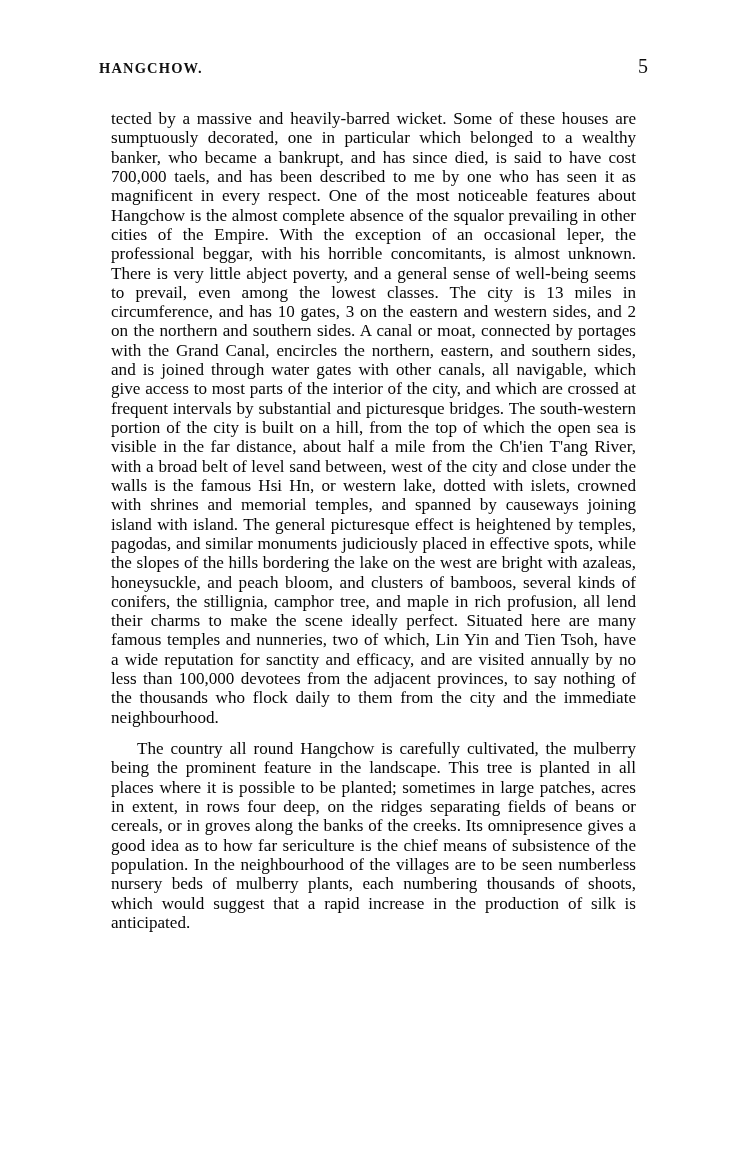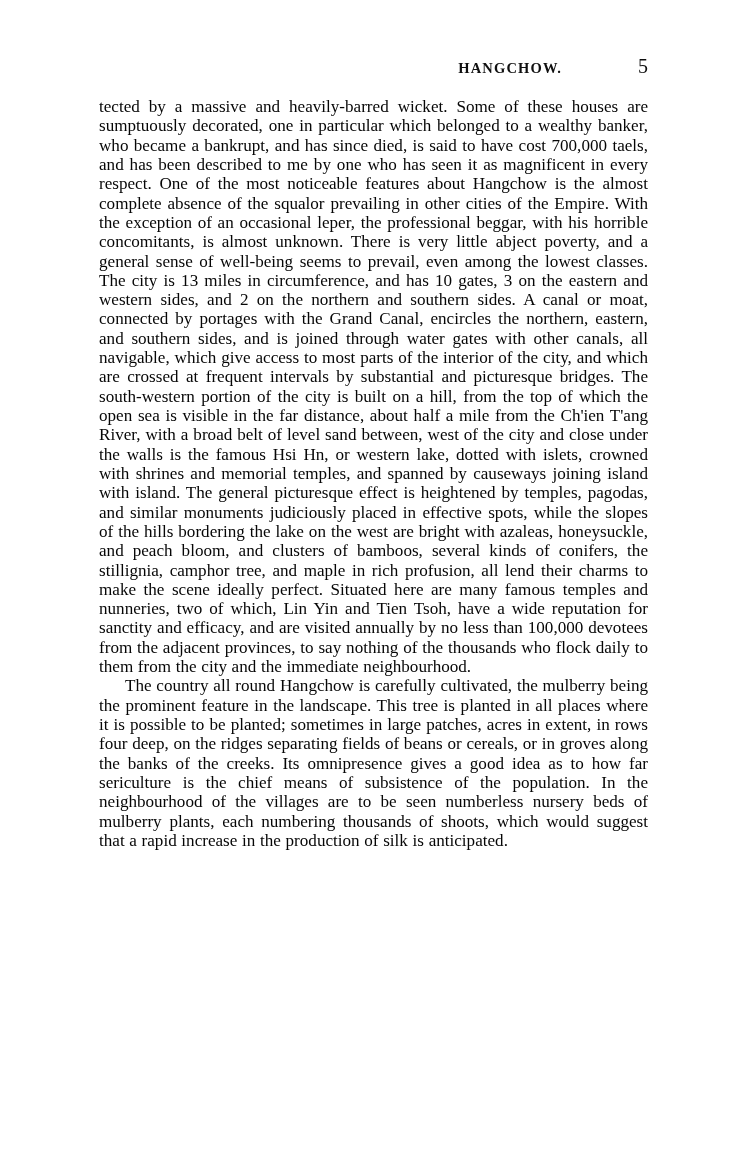--- a/index.html
+++ b/index.html
@@ -27,21 +27,21 @@
     left: 99px;
     right: 100px;
     top: 60px;
     height: 22px;
   }
   .head-title {
     position: absolute;
     left: 0;
     right: 0;
     top: 0;
-    text-align: right;
+    text-align: left;
     font-size: 14.5px;
     letter-spacing: 1.15px;
     font-weight: 600;
     color: #141414;
     
     padding-right: 86px;
     box-sizing: border-box;
   }
   .folio {
     position: absolute;
@@ -53,21 +53,21 @@
   }
 
   
   .textblock {
     position: absolute;
     left: 99px;
     top: 97px;
     width: 549px;
   }
   p.para {
-    margin: 0;
+    margin: 12px;
     font-size: 17.1px;
     line-height: 19.32px;
     text-align: justify;
     text-justify: inter-word;
     color: #0b0b0b;
     -webkit-font-smoothing: antialiased;
     word-spacing: 0.4px;
   }
   p.para.indent {
     text-indent: 26px;

